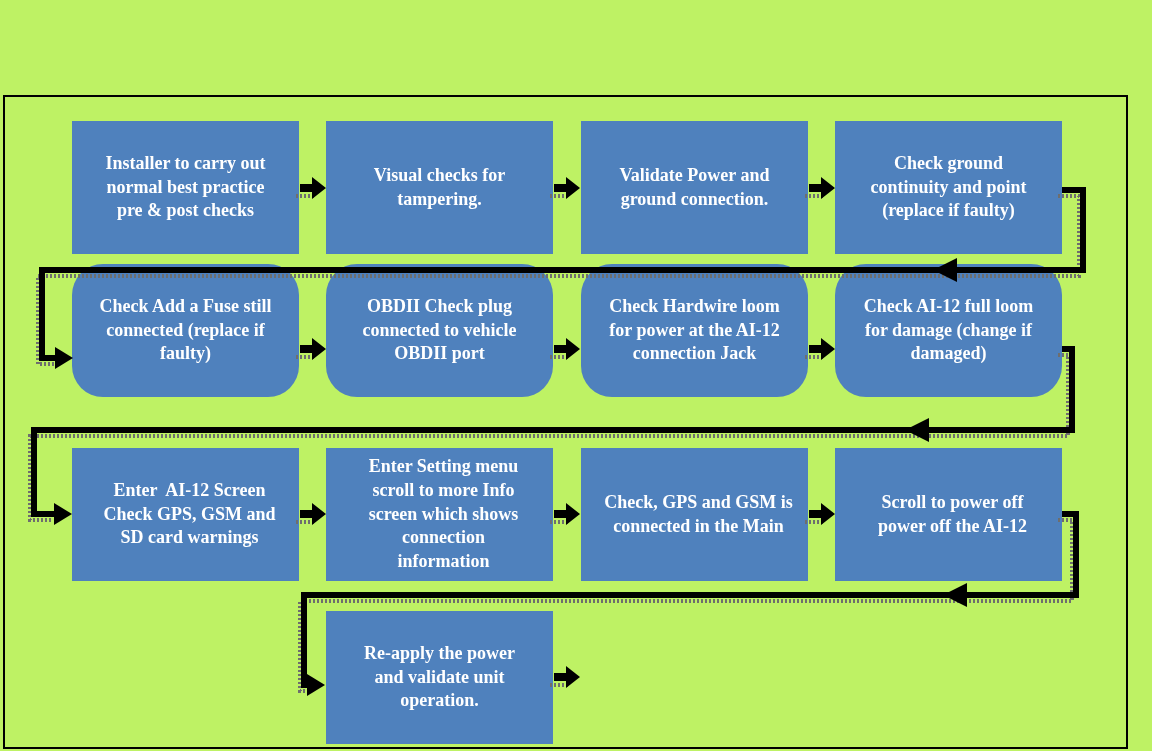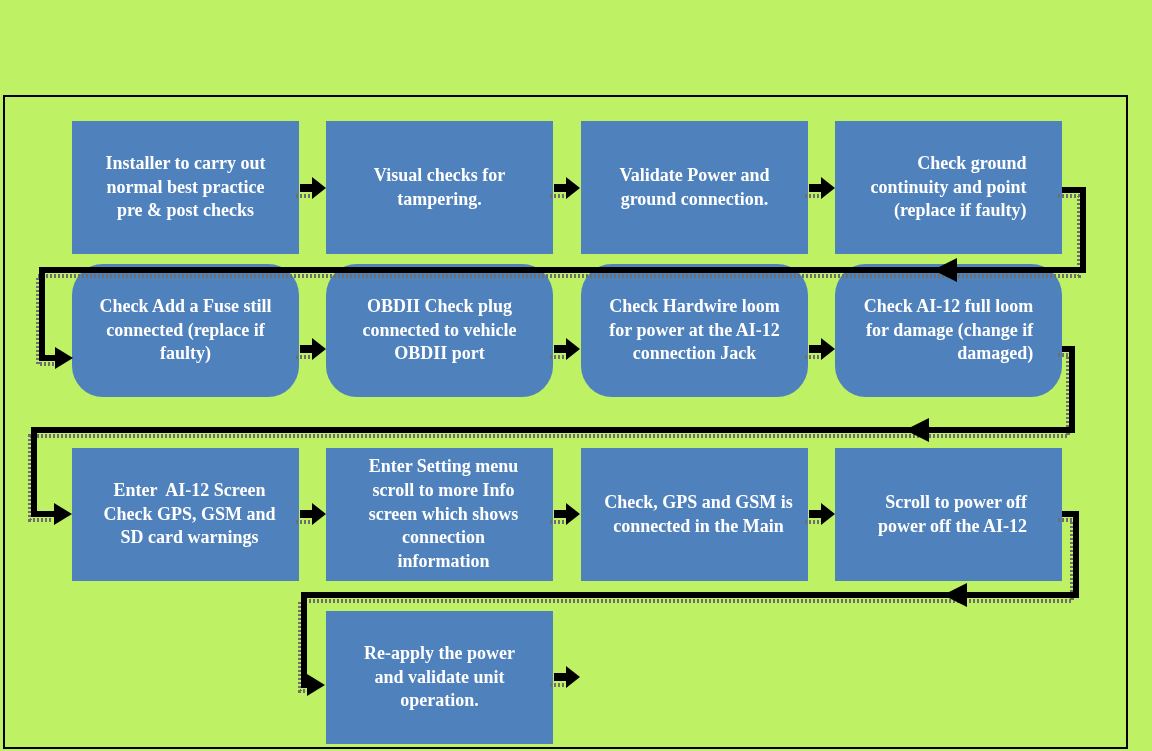--- a/index.html
+++ b/index.html
@@ -38,21 +38,21 @@
     white-space: pre-wrap;
     font-weight: 700;
     font-size: 18px;
     line-height: 1.32;
     padding: 4px 8px;
     box-sizing: border-box;
   }
   .c1 { left: 72px; }
   .c2 { left: 326px; }
   .c3 { left: 581px; }
-  .c4 { left: 835px; text-align: right; }
+  .c4 { left: 835px; }
   .r1 { top: 121px; }
   .r2 { top: 264px; border-radius: 31px; }
   .r3 { top: 448px; padding-left: 16px; }
   .r4 { top: 611px; }
   svg.connector-layer {
     position: absolute;
     left: 0;
     top: 0;
     width: 1152px;
     height: 751px;

